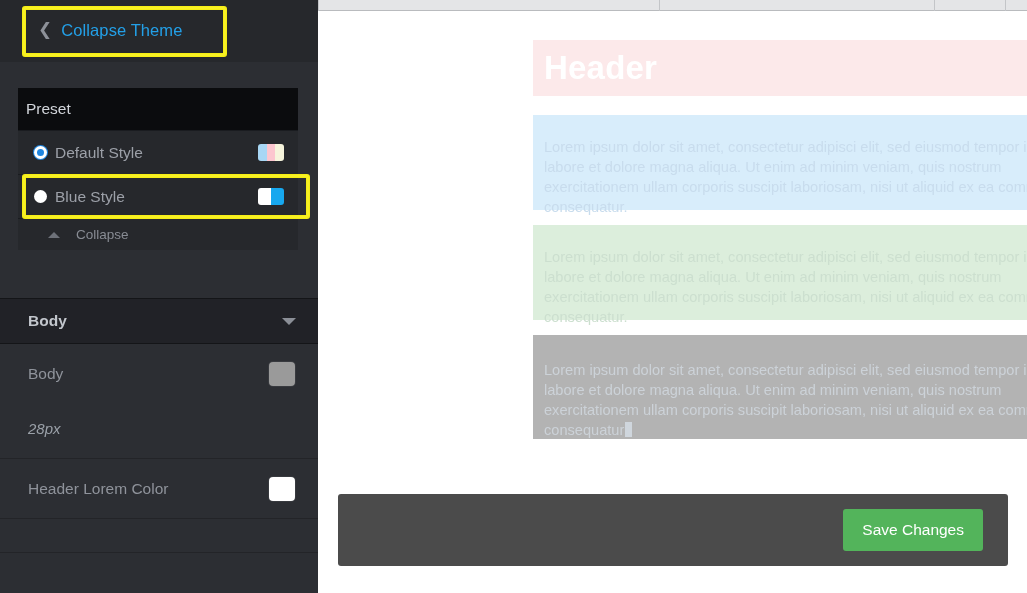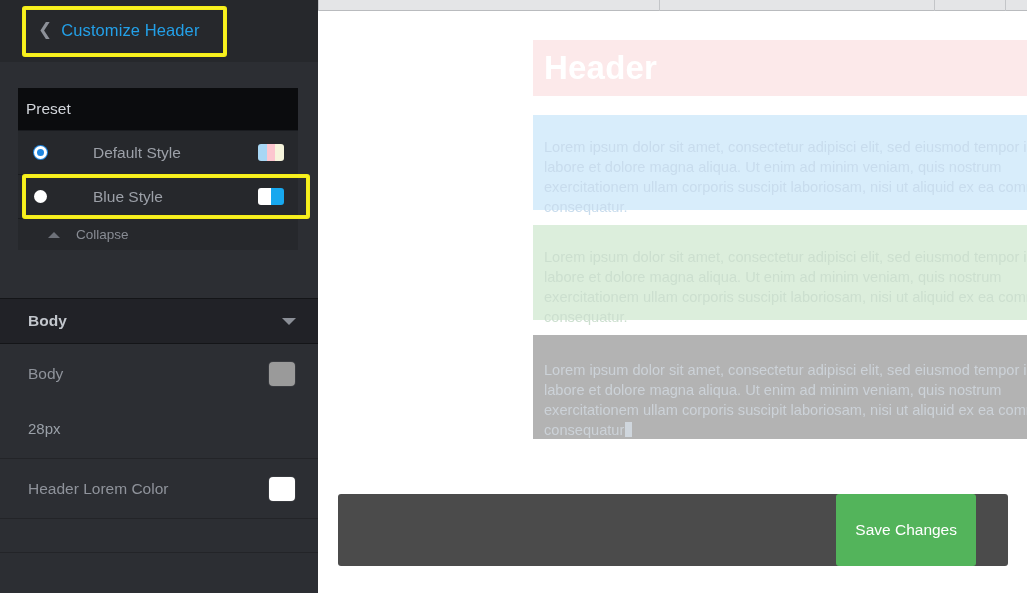--- a/index.html
+++ b/index.html
@@ -64,21 +64,20 @@
   }
   .preset-head {
     height: 42px; display: flex; align-items: center;
     padding-left: 8px; background: #0b0c0e;
     color: #d2d5da; font-size: 15.5px;
   }
   .preset-row {
     height: 44px; display: flex; align-items: center;
     padding: 0 14px 0 16px; background: #26282c;
     border-top: 1px solid #1a1c20;
-    gap: 38px;
   }
   .radio {
     width: 13px; height: 13px; border-radius: 50%;
     flex: 0 0 13px; margin-right: 8px;
   }
   .radio.sel {
     background: #1f86e0;
     box-shadow: inset 0 0 0 3px #ffffff, 0 0 0 1px #1f86e0;
   }
   .radio.unsel { background: #ffffff; }
@@ -111,21 +110,21 @@
     width: 0; height: 0;
     border-left: 7px solid transparent; border-right: 7px solid transparent;
     border-top: 7px solid #8b8f97;
   }
   .opt-row {
     height: 60px; display: flex; align-items: center; justify-content: space-between;
     padding: 0 23px 0 28px; background: #2c2e33;
     border-bottom: 1px solid #232428;
   }
   .opt-row .label { color: #8f939b; font-size: 15.5px; }
-  .opt-row .value { color: #9aa0a8; font-size: 15px; }
+  .opt-row .value { color: #9aa0a8; font-size: 15px; font-style: italic; }
   .color-chip {
     width: 26px; height: 24px; border-radius: 4px;
     box-shadow: 0 0 0 1px rgba(255,255,255,.06);
   }
   .color-chip.gray { background: #9a9a9a; }
   .color-chip.white { background: #ffffff; }
 
   
   .main {
     position: absolute; left: 318px; top: 11px;
@@ -155,22 +154,22 @@
   .gray-block  .para { color: #ccd2d8; padding-top: 25px; padding-left: 11px; }
   .caret-bar {
     display: inline-block; width: 7px; height: 15px;
     background: #cfd6dd; vertical-align: -2px; margin-left: 1px;
   }
 
   .footer-bar {
     position: absolute; left: 20px; top: 483px;
     width: 670px; height: 72px; background: #4b4b4b;
     border-radius: 3px;
-    display: flex; justify-content: flex-end;
-    padding-right: 32px;
+    display: flex; align-items: center; justify-content: flex-end;
+    padding-right: 25px;
   }
   .save-btn {
     background: #53b45b; color: #ffffff;
     font-size: 15.5px; border: none; border-radius: 3px;
     padding: 12px 19px; cursor: pointer;
     font-family: "Liberation Sans", sans-serif;
   }
 </style>
 </head>
 <body>
@@ -182,21 +181,21 @@
     <div class="chrome-div" style="left:341px"></div>
     <div class="chrome-div" style="left:616px"></div>
     <div class="chrome-div" style="left:687px"></div>
   </div>
 
   <aside class="sidebar">
 
     <div class="sb-topwrap">
       <div class="sb-back">
         <span class="chev">❮</span>
-        <span class="title">Customize Header</span>
+        <span class="title">Collapse Theme</span>
       </div>
     </div>
 
     <div class="preset-card">
       <div class="preset-head">Preset</div>
 
       <div class="preset-row">
         <span class="radio sel"></span>
         <span class="preset-label">Default Style</span>
         <span class="swatch">

